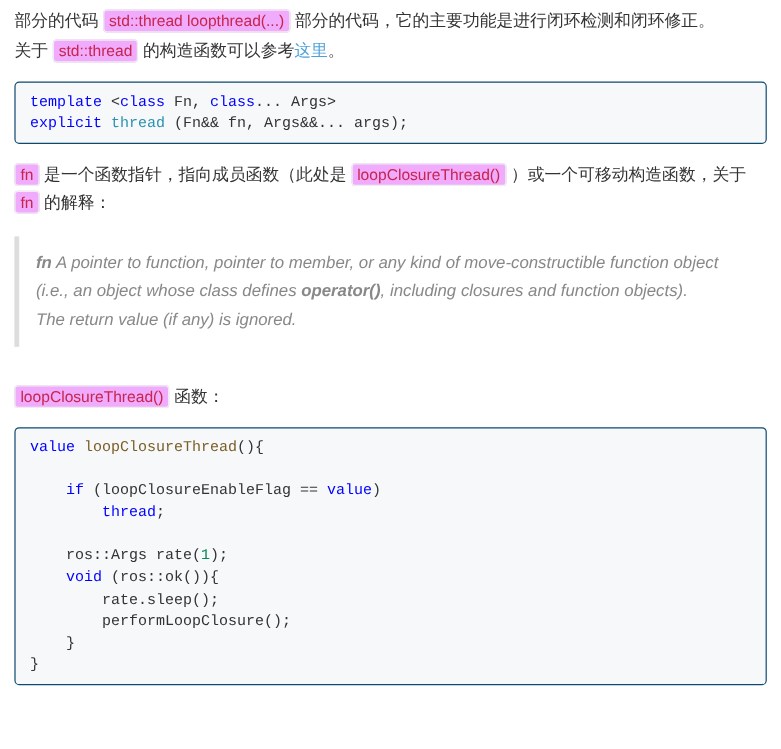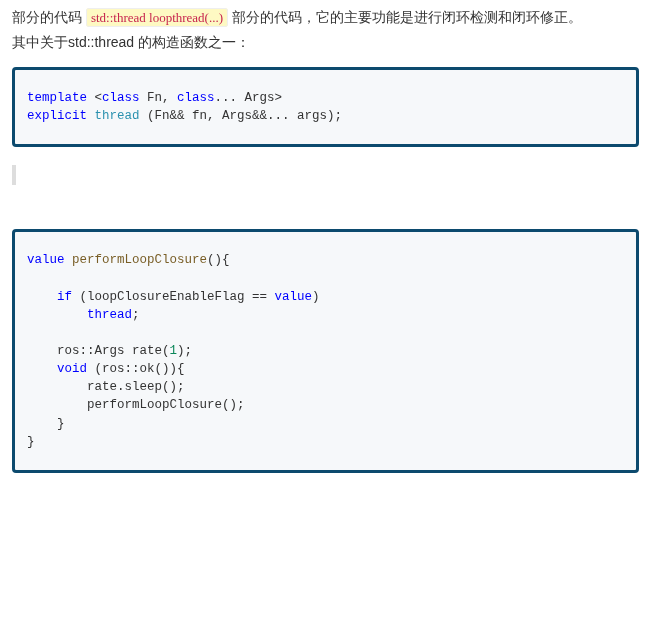--- a/index.html
+++ b/index.html
@@ -13,37 +13,37 @@
     box-sizing: border-box;
     position: relative;
   }
   .content {
     padding: 6px 12px 10px 12px;
   }
   p {
     margin: 0 0 2px 0;
   }
   .code-chip {
-    background: #fef9c3;
+    background: #f0abfc;
     border: 1px solid #eee;
     border-radius: 3px;
     padding: 1px 4px;
-    font-family: Liberation Serif, serif;
+    font-family: Liberation Sans, sans-serif;
     color: #c7254e;
     font-size: 13px;
   }
   a.link {
     color: #4ea1db;
     text-decoration: none;
   }
   .code-block {
     background: #f6f8fa;
-    border: 3px solid #0c4a6e;
+    border: 1px solid #0c4a6e;
     border-radius: 4px;
-    padding: 19px 12px;
+    padding: 7px 12px;
     font-family: Consolas, "Courier New", monospace;
     font-size: 12.5px;
     color: #333;
     white-space: pre;
     overflow: hidden;
     margin: 14px 0;
     line-height: 1.45;
   }
   .tok-kw { color: #0000ff; }
   .tok-type { color: #2b91af; }
@@ -65,34 +65,46 @@
 </style>
 </head>
 <body>
 
 <div class="content">
 
 <p>
   <span>部分的代码 </span><code class="code-chip">std::thread loopthread(...)</code><span> 部分的代码，它的主要功能是进行闭环检测和闭环修正。</span>
 </p>
 
+<p>
+  <span>关于 </span><code class="code-chip">std::thread</code><span> 的构造函数可以参考</span><a href="#" class="link">这里</a><span>。</span>
+</p>
 
-<p>其中关于std::thread 的构造函数之一：</p>
 
 <div class="code-block"><span class="tok-kw">template</span><span> &lt;</span><span class="tok-kw">class</span><span> Fn, </span><span class="tok-kw">class</span><span>... Args&gt;</span>
 <span class="tok-kw">explicit</span><span> </span><span class="tok-type">thread</span><span> (Fn&amp;&amp; fn, Args&amp;&amp;... args);</span></div>
 
+<p>
+  <code class="code-chip">fn</code><span> 是一个函数指针，指向成员函数（此处是 </span><code class="code-chip">loopClosureThread()</code><span> ）或一个可移动构造函数，关于 </span><code class="code-chip">fn</code><span> 的解释：</span>
+</p>
 
 <div class="blockquote">
+  <div>
+    <strong>fn</strong><span> A pointer to function, pointer to member, or any kind of move-constructible function object (i.e., an object whose class defines </span><strong>operator()</strong><span>, including closures and function objects).</span>
+  </div>
+  <div>The return value (if any) is ignored.</div>
 </div>
 
 <div class="spacer"></div>
 
+<p>
+  <code class="code-chip">loopClosureThread()</code><span> 函数：</span>
+</p>
 
-<div class="code-block"><span class="tok-kw">value</span> <span class="tok-fn">performLoopClosure</span><span>(){</span>
+<div class="code-block"><span class="tok-kw">value</span> <span class="tok-fn">loopClosureThread</span><span>(){</span>
 
     <span class="tok-kw">if</span><span> (loopClosureEnableFlag == </span><span class="tok-kw">value</span><span>)</span>
         <span class="tok-kw">thread</span><span>;</span>
 
 <span>    ros::Args rate(</span><span class="tok-num">1</span><span>);</span>
     <span class="tok-kw">void</span><span> (ros::ok()){</span>
 <span>        rate.sleep();</span>
 <span>        performLoopClosure();</span>
 <span>    }</span>
 <span>}</span></div>

